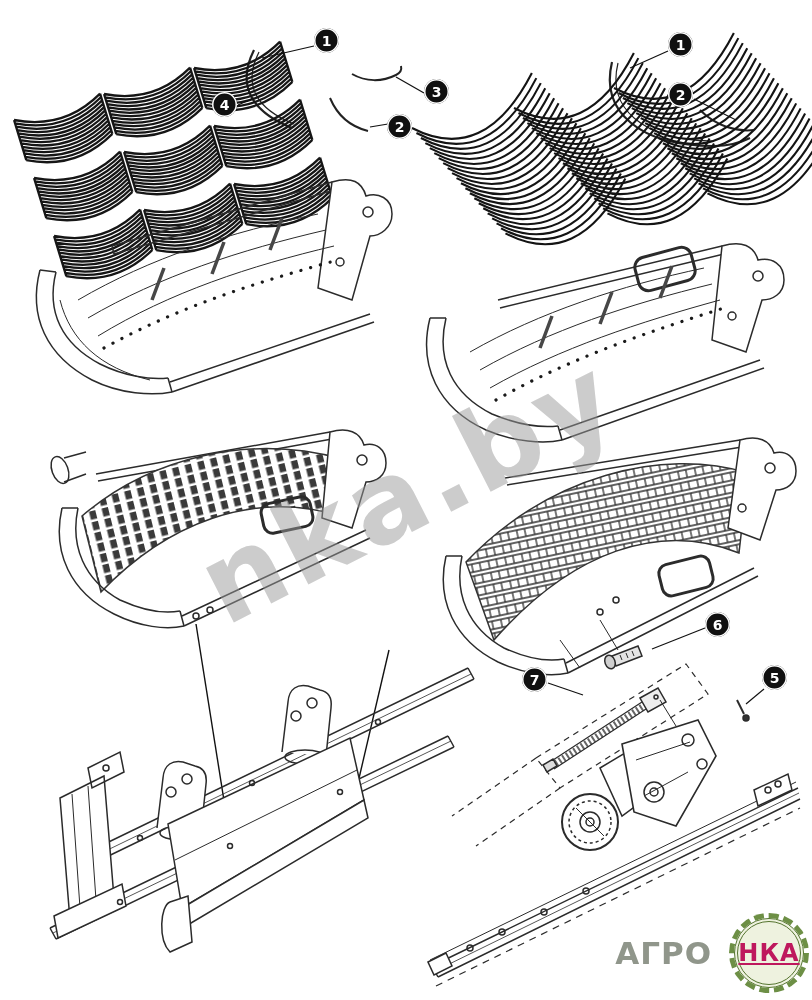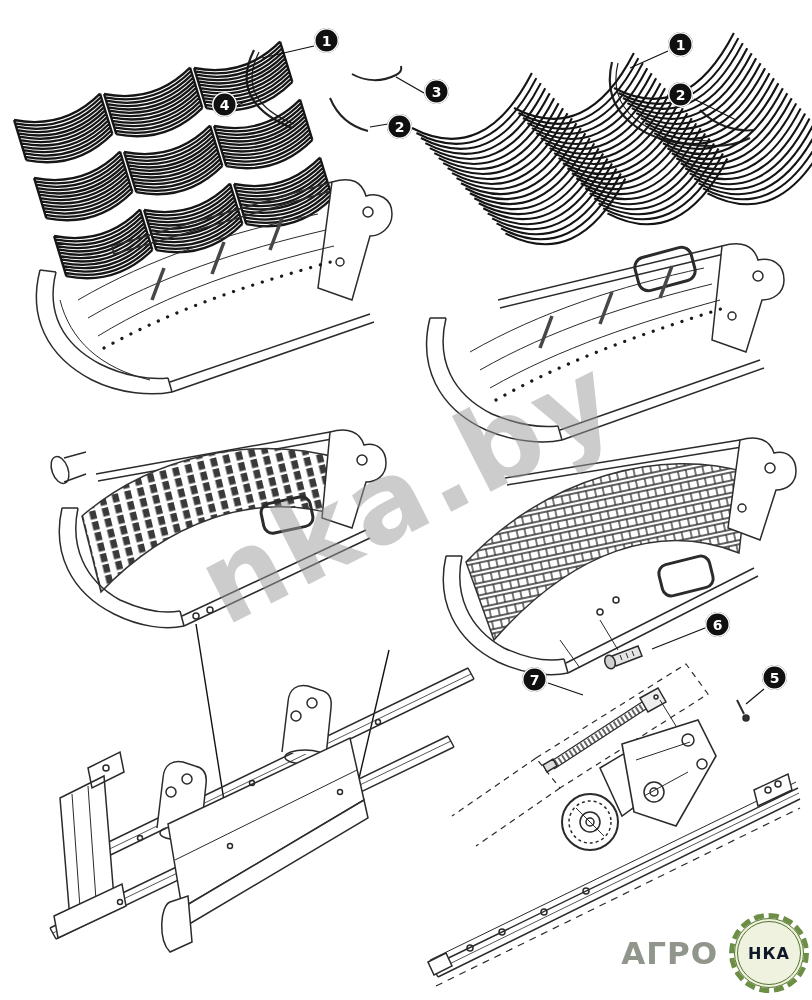--- a/index.html
+++ b/index.html
@@ -5,26 +5,26 @@
   html,body{margin:0;padding:0;background:#fff;}
   .page{position:relative;width:812px;height:1000px;background:#ffffff;overflow:hidden;
         font-family:"DejaVu Sans","Liberation Sans",sans-serif;}
   svg{position:absolute;left:0;top:0;}
   .callout{position:absolute;width:25px;height:25px;border-radius:50%;background:#101010;color:#fff;
            display:flex;align-items:center;justify-content:center;font-size:14px;font-weight:bold;
            box-shadow:0 0 0 1.5px #ffffff inset;z-index:4;}
   .watermark{position:absolute;left:408px;top:490px;transform:translate(-50%,-50%) rotate(-27deg);
              font-size:112px;font-weight:bold;color:#9a9a9a;opacity:.5;letter-spacing:4px;
              white-space:nowrap;z-index:3;}
-  .logo{position:absolute;right:8px;bottom:12px;display:flex;align-items:center;gap:16px;z-index:5;}
+  .logo{position:absolute;right:8px;bottom:12px;display:flex;align-items:center;gap:22px;z-index:5;}
   .logo-agro{font-size:31px;font-weight:bold;color:#90968b;letter-spacing:1px;}
   .logo-circle{position:relative;width:62px;height:62px;border-radius:50%;background:#eef2df;
                border:4px double #55742f;display:flex;align-items:center;justify-content:center;}
   .logo-circle::before{content:"";position:absolute;inset:-9px;border-radius:50%;border:5px dashed #6d8f45;}
-  .logo-nka{font-size:16px;font-weight:bold;color:#0f172a;letter-spacing:1px;}
+  .logo-nka{font-size:24px;font-weight:bold;color:#be185d;letter-spacing:1px;text-decoration:underline;}
 </style>
 </head>
 <body>
 
 <div class="page">
 
 <svg width="812" height="1000" viewBox="0 0 812 1000">
   <defs>
     <g id="comb" fill="none">
       <path d="M0 0L0 42M90 0L90 42

